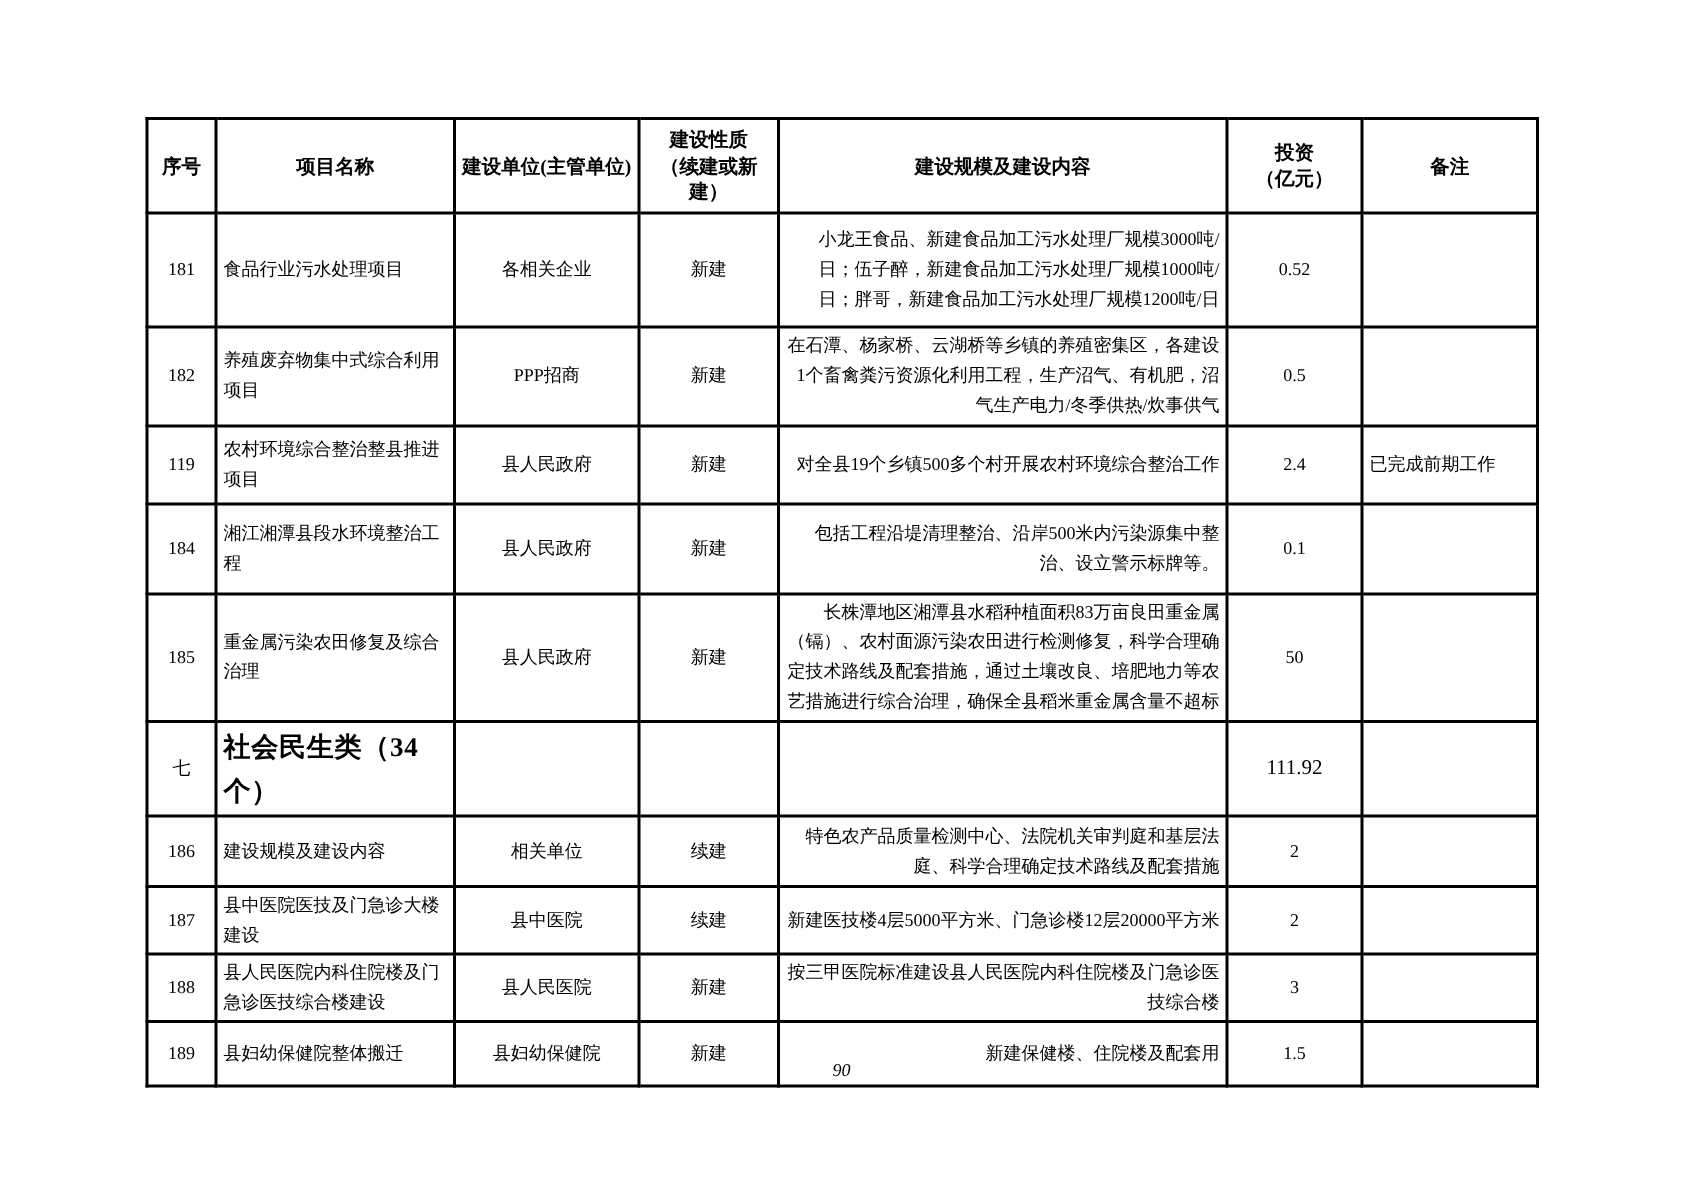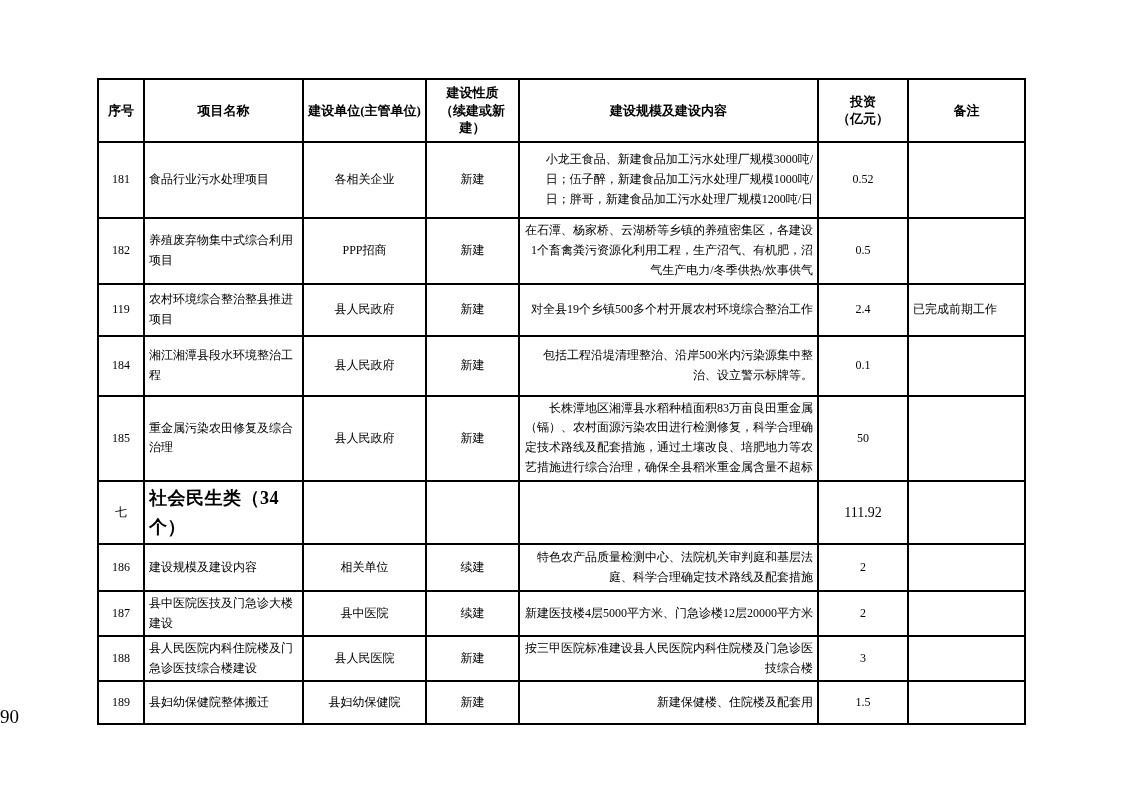--- a/index.html
+++ b/index.html
@@ -36,22 +36,23 @@
   td.al-c{text-align:center;margin-top:40px;}
   td.al-l{text-align:left;line-height:1.65;}
   td.cell-content{padding:3px 7px;text-align:right;}
   td.cell-name{padding:3px 5px;line-height:1.6;}
   td.cell-remark{padding:3px 6px;}
   tr.section td.cell-name{font-weight:bold;font-size:18px;letter-spacing:.5px;border-radius:13px;}
   tr.section td.cell-invest{font-weight:normal;font-size:14px;}
   .page-number{
     position:absolute;
     left:0;right:0;top:706px;
-    text-align:left;
-    font-size:19px;
+    text-align:center;
+    font-size:12px;
+    font-style:italic;
   }
 </style>
 </head>
 <body>
 
 <div class="page">
   <table class="proj">
     <colgroup>
         <col style="width: 46px;">
         <col style="width: 159px;">

